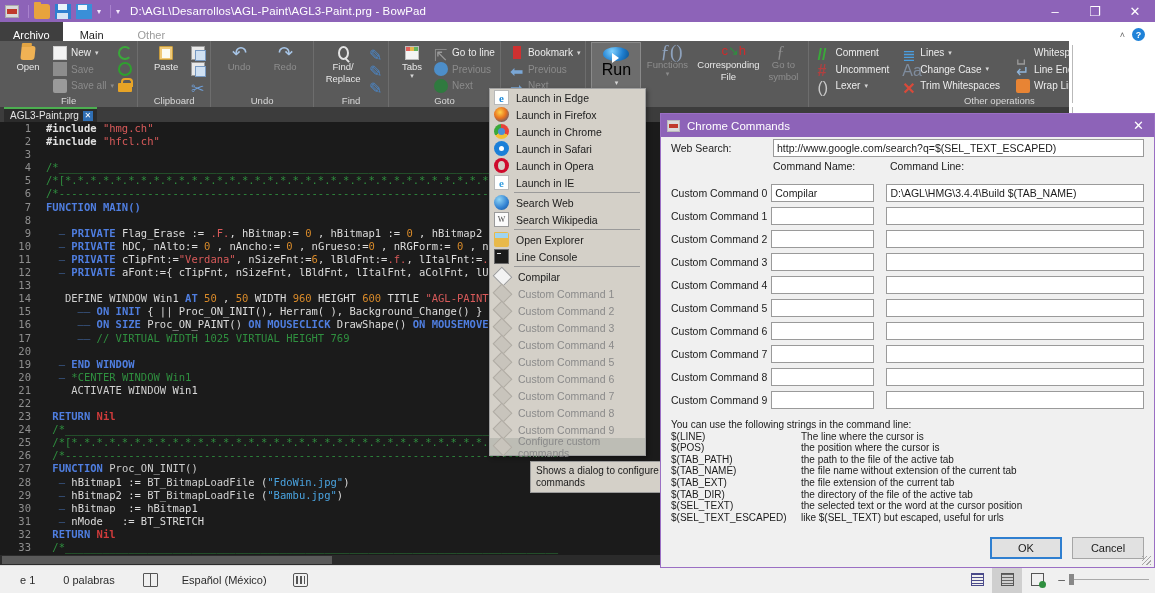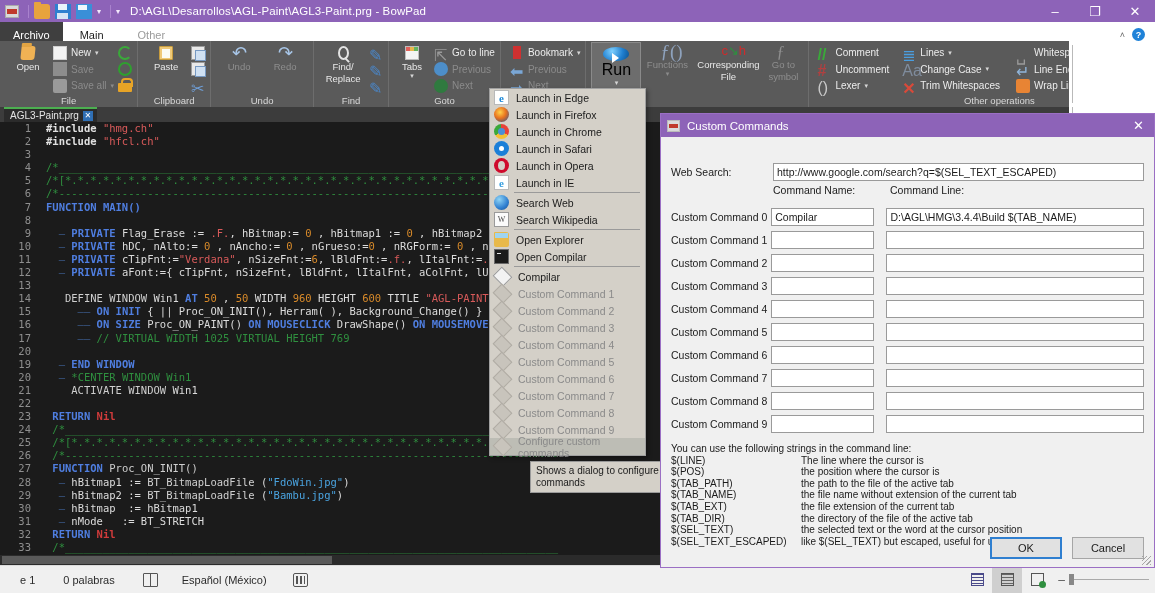--- a/index.html
+++ b/index.html
@@ -210,21 +210,21 @@
 
   
   .dialog { position:absolute; left:660px; top:113px; width:495px; height:455px;
     background:#f0f0f0; border:1px solid #9b6fc4; z-index:60; display:flex; flex-direction:column;}
   .dlg-title { height:23px; background:#8d63b8; display:flex; align-items:center;
     padding:0 6px; }
   .dlg-icon { width:13px; height:12px; background:#d9d9d9; border:1px solid #bbb; position:relative; margin-right:7px;}
   .dlg-icon:before{content:"";position:absolute;left:1px;top:3px;right:1px;height:4px;background:#c0392b;}
   .dlg-title .t { color:#fff; font-size:11.5px; }
   .dlg-close { margin-left:auto; color:#fff; font-size:13px; padding-right:4px;}
-  .dlg-body { flex:1; padding:24px 10px 6px 10px; position:relative; }
+  .dlg-body { flex:1; padding:0 10px 6px 10px; position:relative; }
 
   .row { display:flex; align-items:center; height:22px; margin-bottom:1px; }
   .row .lab { width:102px; font-size:10.5px; color:#1b1b1b; }
   .inp { height:18px; border:1px solid #9a9a9a; background:#ffffff;
     font-size:10.5px; color:#1b1b1b; padding:0 3px; line-height:16px;
     font-family:"Liberation Sans", sans-serif; }
   .inp.wide { flex:1; }
   .inp.name { width:105px; margin-right:12px; }
   .inp.cmd { width:262px; }
   .hdrrow { display:flex; height:14px; margin-bottom:8px; }
@@ -606,21 +606,21 @@
         <span class="dd-ico mi-wiki">W</span>
         <span>Search Wikipedia</span>
       </div>
       <div class="dd-sep"></div>
       <div class="dd-item">
         <span class="dd-ico mi-explorer"></span>
         <span>Open Explorer</span>
       </div>
       <div class="dd-item">
         <span class="dd-ico mi-console"></span>
-        <span>Open Compilar</span>
+        <span>Line Console</span>
       </div>
       <div class="dd-sep"></div>
       <div class="dd-item">
         <span class="dd-ico mi-diamond"></span>
         <span>Compilar</span>
       </div>
       <div class="dd-item dim">
         <span class="dd-ico mi-diamond dimd"></span>
         <span>Custom Command 1</span>
       </div>
@@ -660,21 +660,21 @@
         <span class="dd-ico mi-diamond dimd"></span>
         <span>Configure custom commands</span>
       </div>
     </div>
 
   <div class="tooltip">Shows a dialog to configure cus  commands</div>
 
   <div class="dialog">
     <div class="dlg-title">
       <span class="dlg-icon"></span>
-      <span class="t">Custom Commands</span>
+      <span class="t">Chrome Commands</span>
       <span class="dlg-close">✕</span>
     </div>
     <div class="dlg-body">
 
       <div class="row">
         <span class="lab">Web Search:</span>
         <span class="inp wide">http://www.google.com/search?q=$(SEL_TEXT_ESCAPED)</span>
       </div>
 
       <div class="hdrrow">

